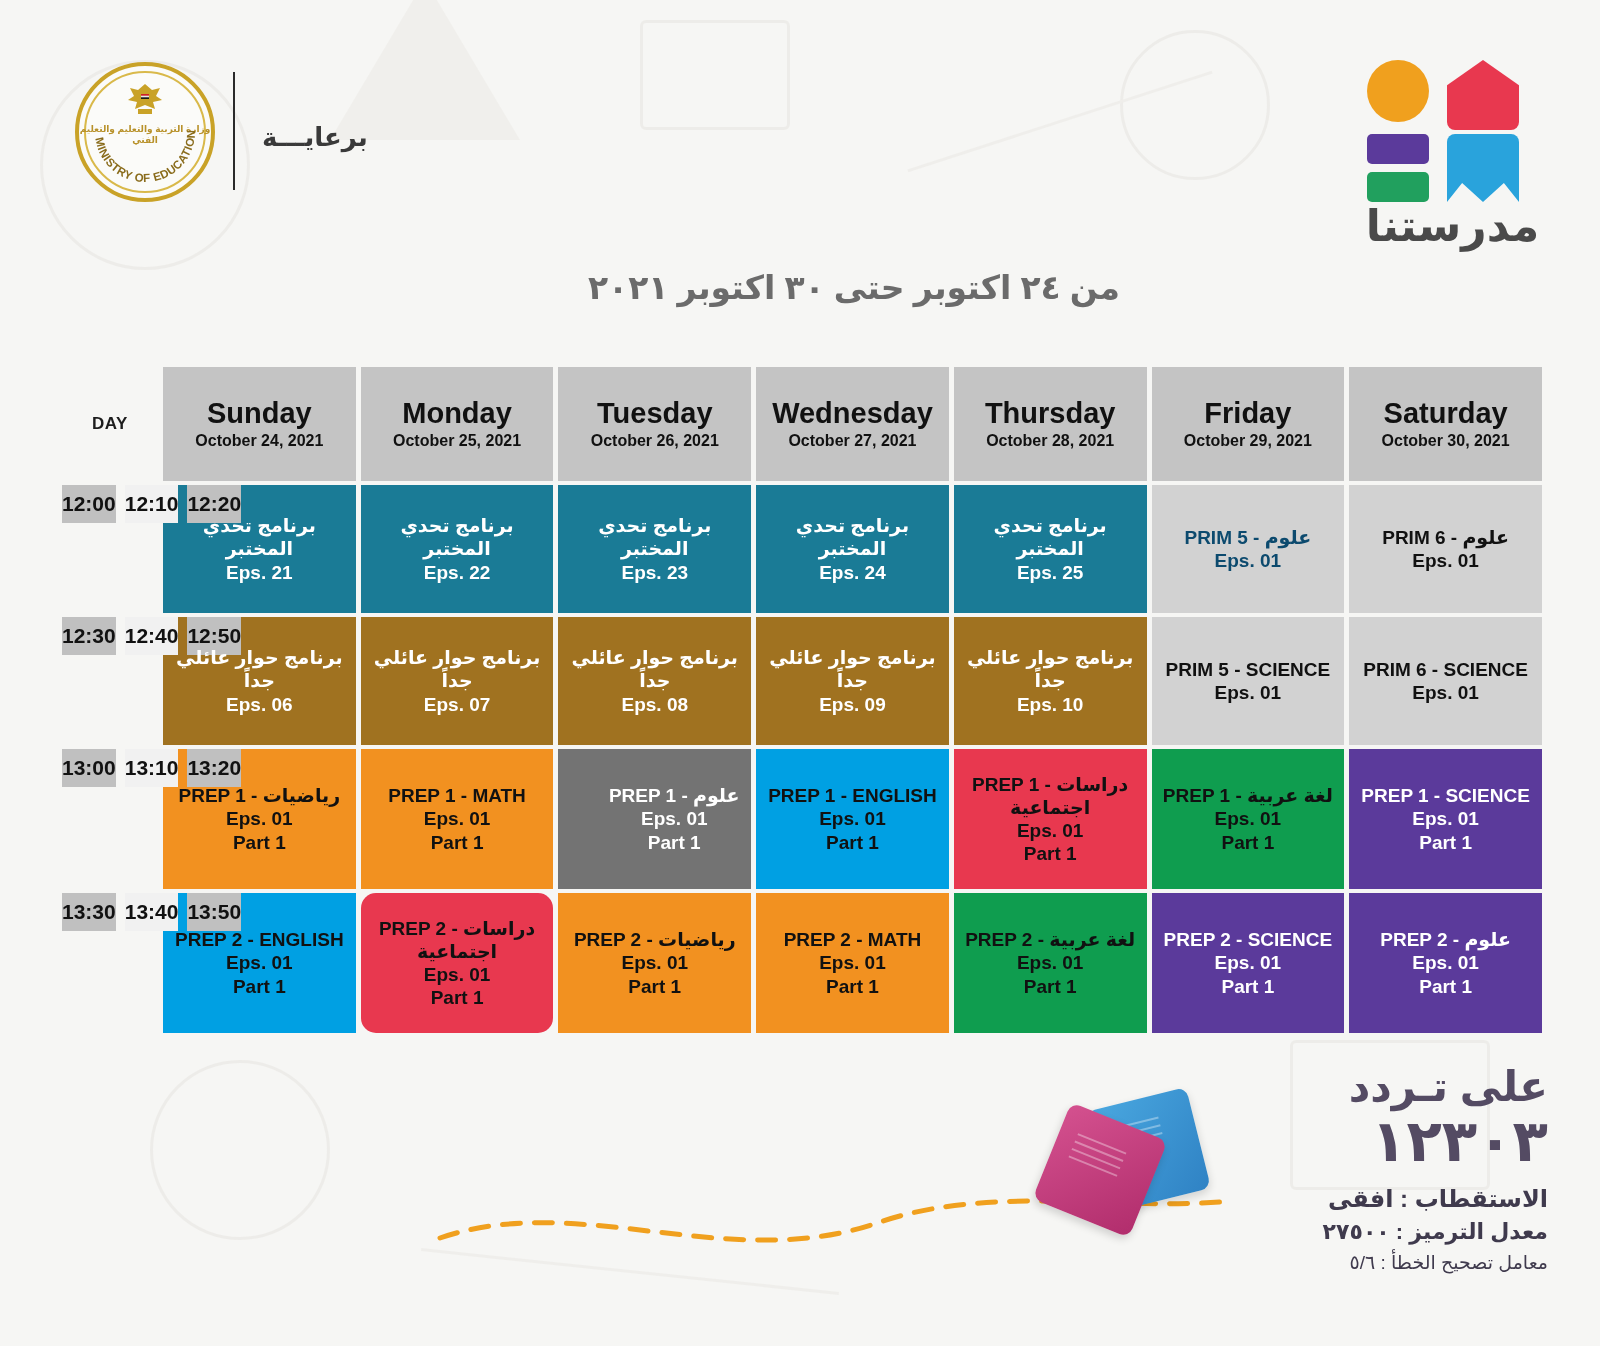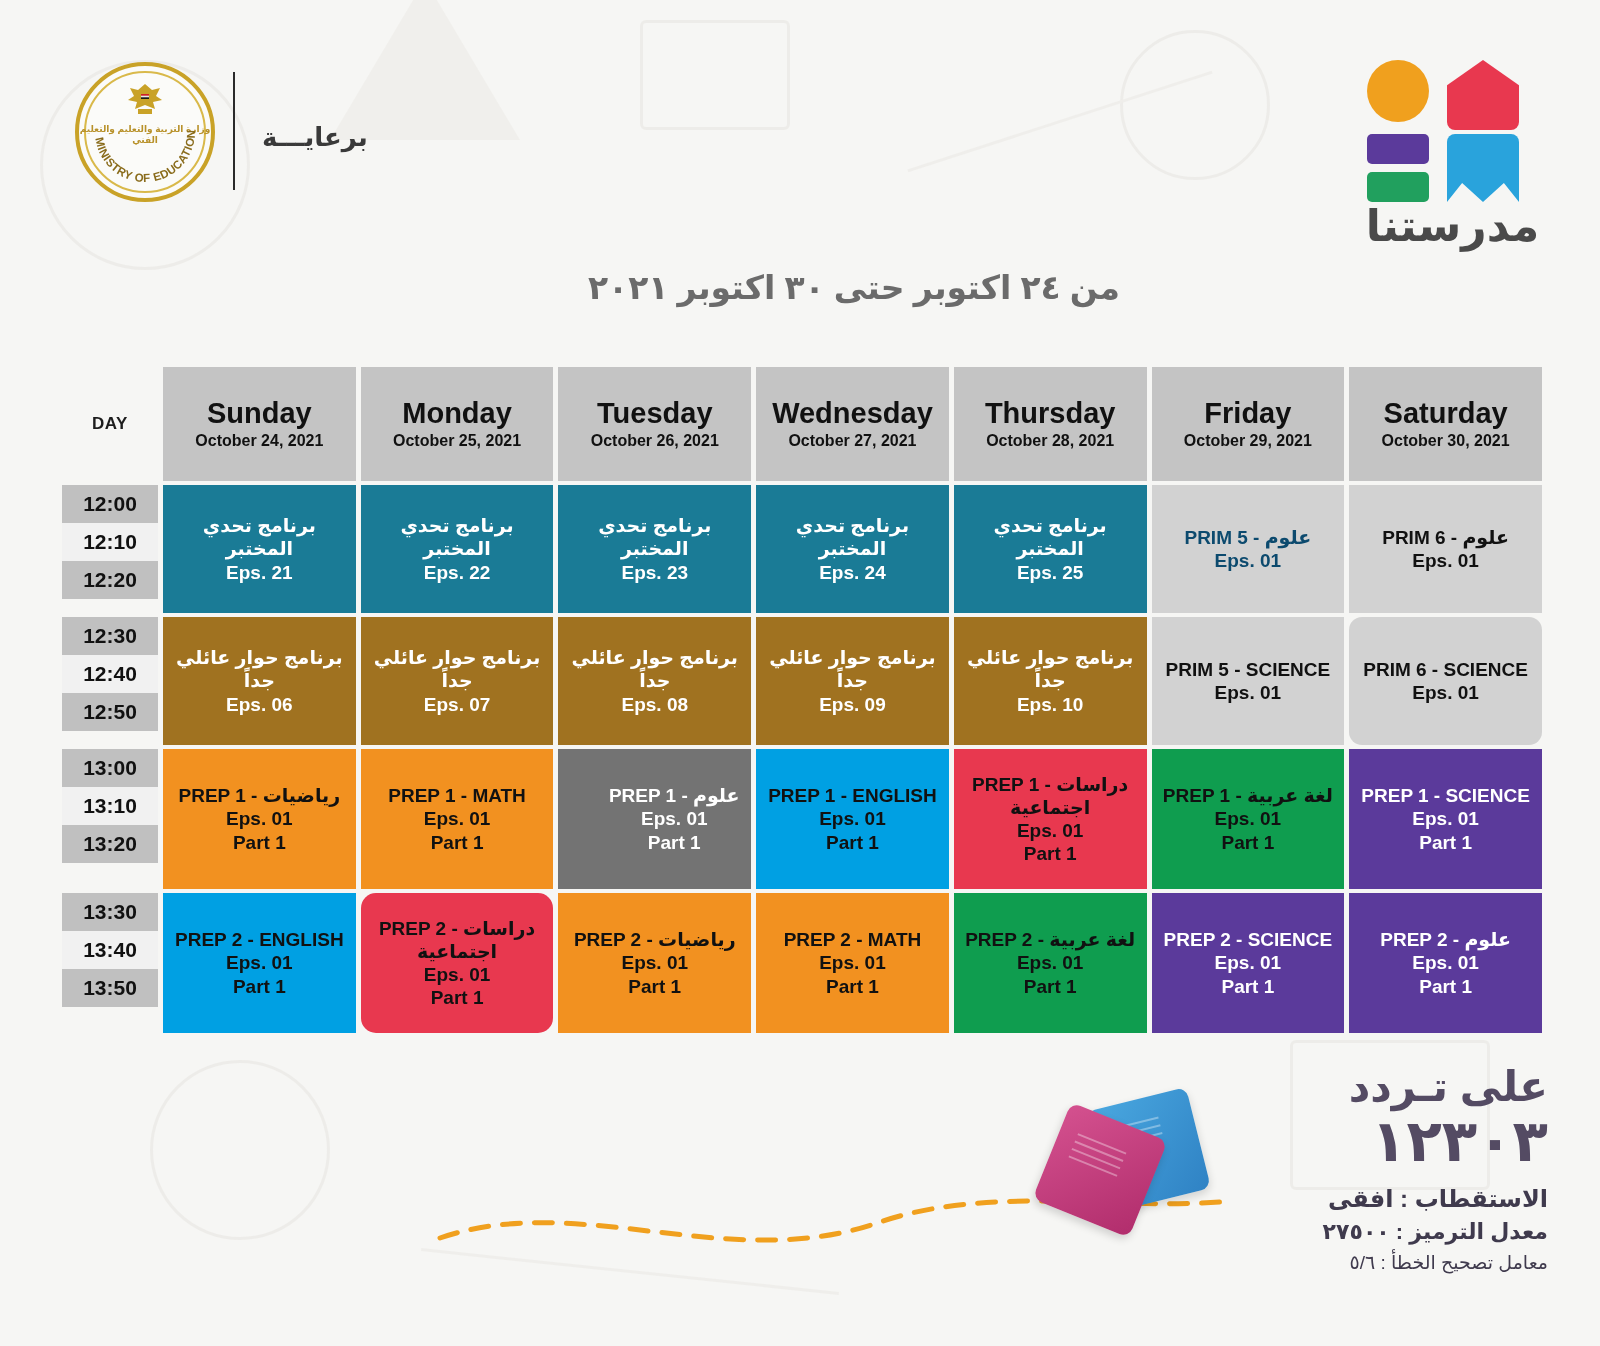--- a/index.html
+++ b/index.html
@@ -114,21 +114,21 @@
   th.day-head {
     background: #c4c4c4; color: #111;
     height: 114px; padding: 6px 4px; vertical-align: middle;
   }
   th.day-head .dname { font-size: 29px; font-weight: bold; line-height: 1.05; }
   th.day-head .ddate { font-size: 16px; font-weight: bold; margin-top: 3px; }
 
   td.time-cell {
     width: 96px; padding: 0; vertical-align: top; background: transparent;
   }
-  .time-stack { display: flex; flex-direction: column; gap: 0; height: 100%; }
+  .time-stack { display: flex; flex-direction: row; gap: 9px; height: 100%; }
   .time-slot {
     flex: 1 1 0; display: flex; align-items: center; justify-content: center;
     font-size: 21px; font-weight: bold; color: #111;
     min-height: 38px;
   }
   .time-slot.dark { background: #c0c0c0; }
   .time-slot.light { background: #f1f1f1; }
 
   td.prog {
     height: 128px; padding: 8px 6px; vertical-align: middle; text-align: center;
@@ -320,21 +320,21 @@
               <div class="l2">Eps. 09</div>
             </td>
             <td class="prog" style="background: rgb(160, 114, 32); color: rgb(255, 255, 255);">
               <div class="l1">برنامج حوار عائلي جداً</div>
               <div class="l2">Eps. 10</div>
             </td>
             <td class="prog" style="background: rgb(210, 210, 210); color: rgb(17, 17, 17);">
               <div class="l1">PRIM 5 - SCIENCE</div>
               <div class="l2">Eps. 01</div>
             </td>
-            <td class="prog" style="background: rgb(210, 210, 210); color: rgb(17, 17, 17); border-radius: 13px;">
+            <td class="prog" style="background: rgb(210, 210, 210); color: rgb(17, 17, 17);">
               <div class="l1">PRIM 6 - SCIENCE</div>
               <div class="l2">Eps. 01</div>
             </td>
           </tr>
           <tr>
             <td class="time-cell">
               <div class="time-stack">
                 <div class="time-slot dark">13:00</div>
                 <div class="time-slot light">13:10</div>
                 <div class="time-slot dark">13:20</div>

